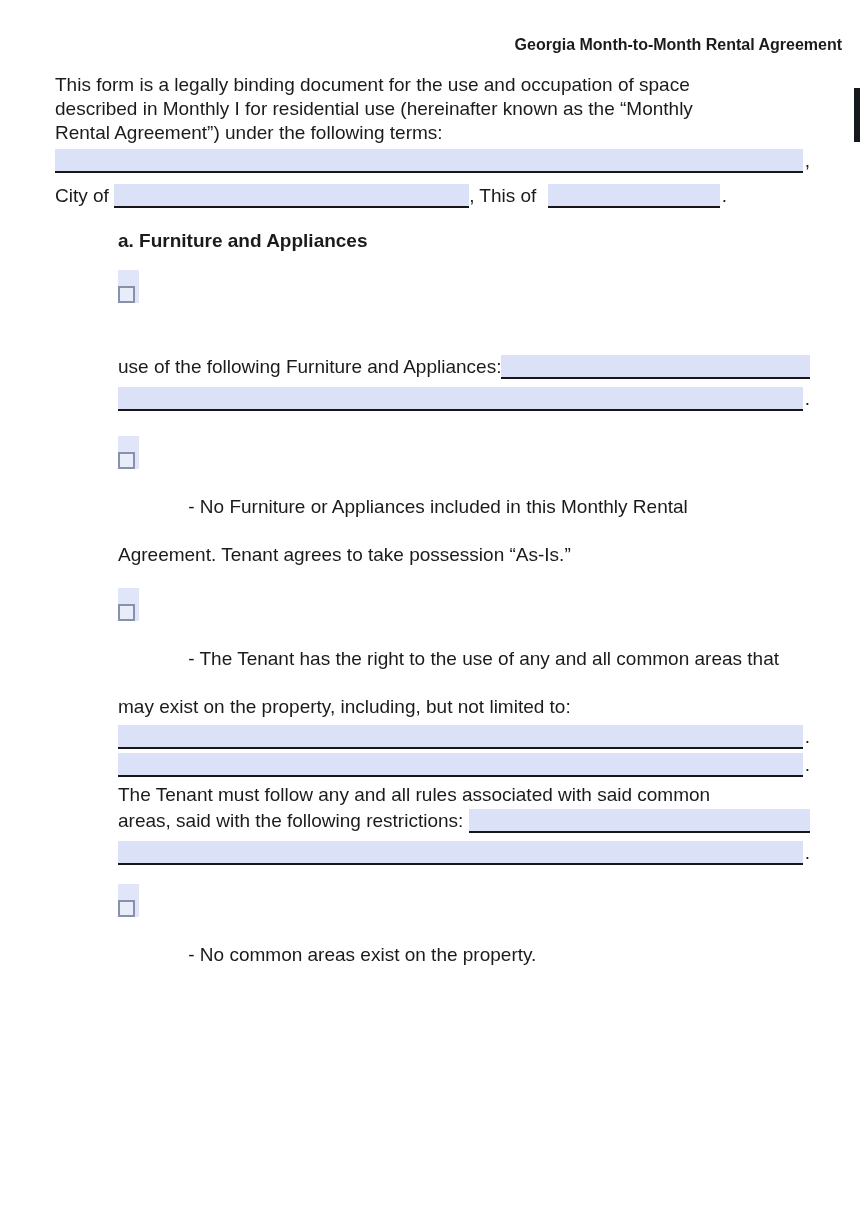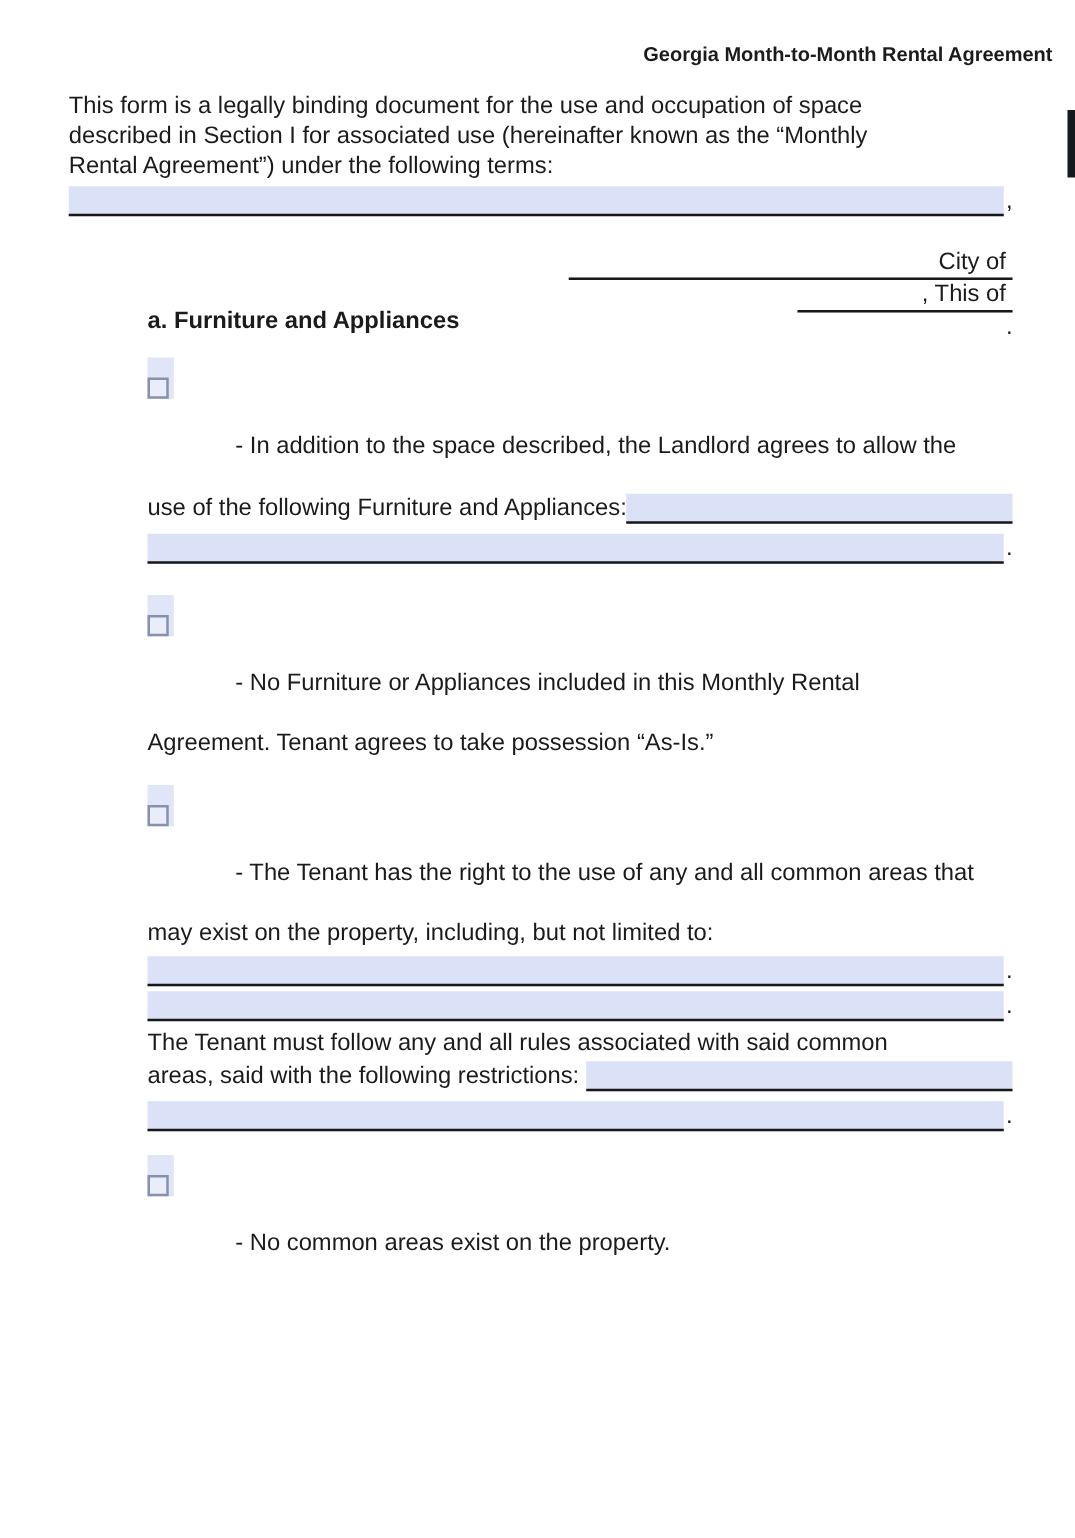--- a/index.html
+++ b/index.html
@@ -72,46 +72,45 @@
 </style>
 </head>
 <body>
 
 <div class="page">
 
   <h1 class="doc-title">Georgia Month-to-Month Rental Agreement</h1>
 
   <div class="intro">
     <span class="line">This form is a legally binding document for the use and occupation of space</span>
-    <span class="line">described in Section I for associated use (hereinafter known as the “Monthly</span>
+    <span class="line">described in Monthly I for residential use (hereinafter known as the “Monthly</span>
     <span class="line">Rental Agreement”) under the following terms:</span>
   </div>
 
 
   <div class="frow" style="margin-top:2px;">
     <span class="field grow"></span>
     <span class="punct">,</span>
   </div>
 
-  <div class="frow" style="margin-top:25px;flex-direction:column;">
+  <div class="frow" style="margin-top:9px;">
     <span class="t">City of </span>
     <span class="field" style="width:355px;"></span>
     <span class="t">, This of </span>
     <span class="field" style="width:172px;margin-left:6px;"></span>
     <span class="punct">.</span>
   </div>
 
   <div class="indent">
 
     <div class="h2" style="margin-top:21px;">a. Furniture and Appliances</div>
 
     <div style="margin-top:28px;">
       <div class="cb-line">
         <span class="cb"><span class="cb-box"></span></span>
-        <span class="t">- In addition to the space described, the Landlord agrees to allow the</span>
       </div>
       <div class="inline-frow">
         <span class="t">use of the following Furniture and Appliances:</span>
         <span class="field"></span>
       </div>
       <div class="frow" style="margin-top:6px;">
         <span class="field grow"></span>
         <span class="punct">.</span>
       </div>
     </div>

